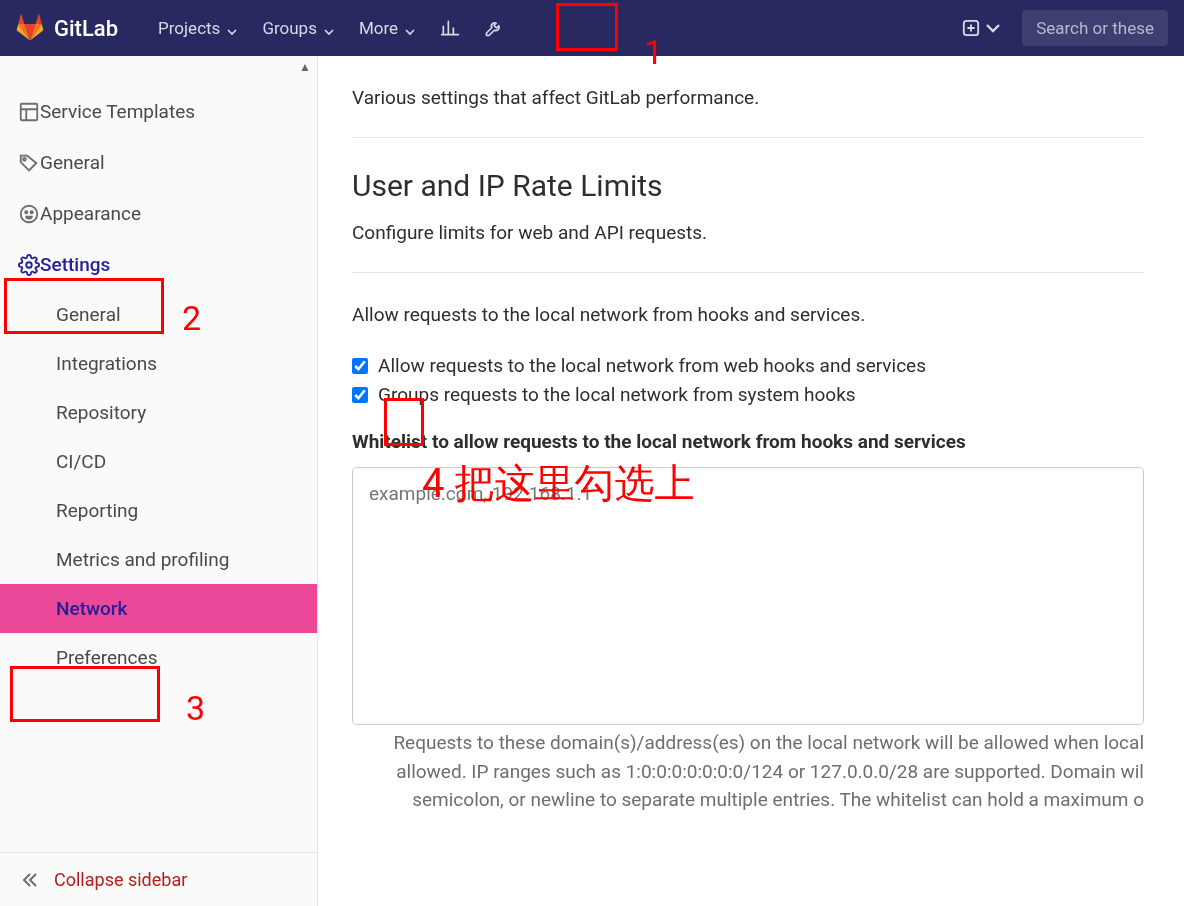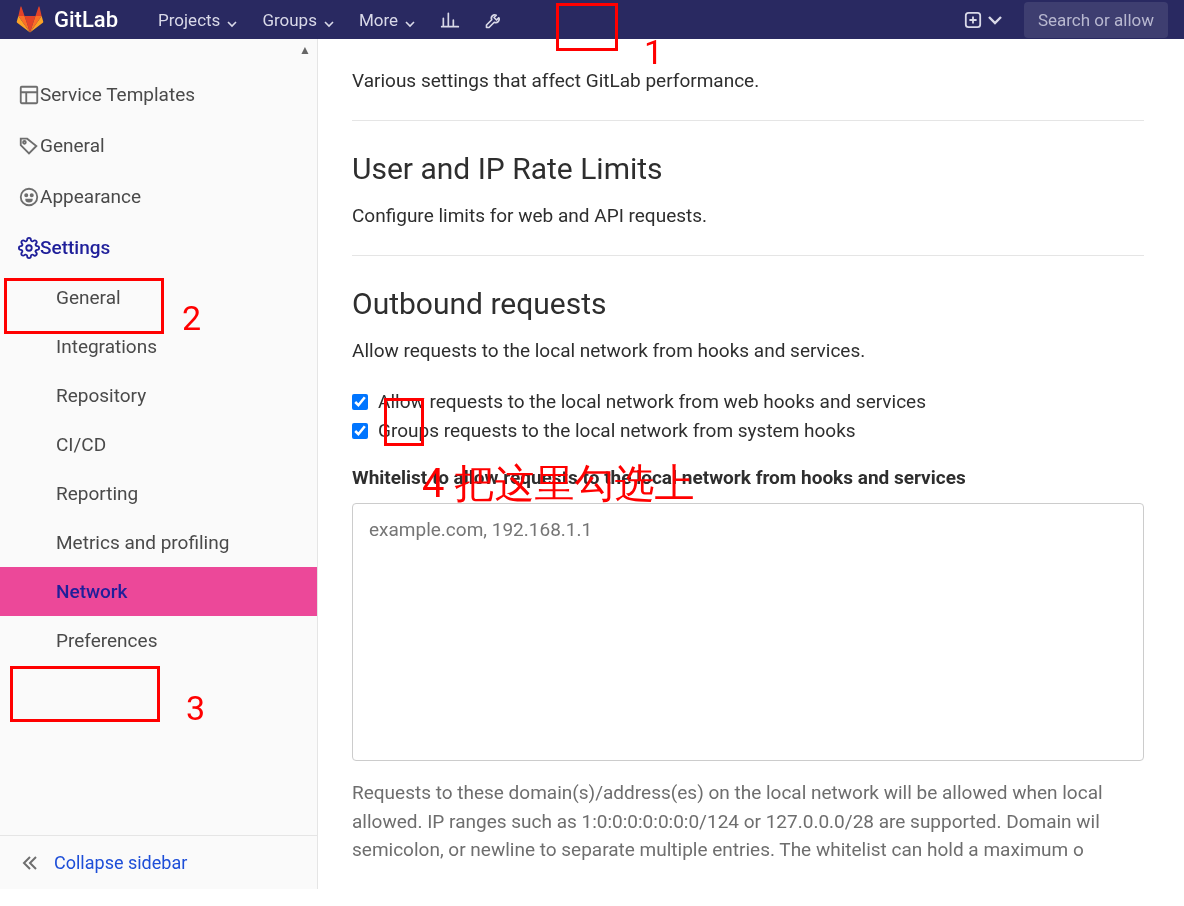--- a/index.html
+++ b/index.html
@@ -4,21 +4,21 @@
   <style>
     * { margin: 0; padding: 0; box-sizing: border-box; }
     body {
       font-family: -apple-system, BlinkMacSystemFont, "Segoe UI", Roboto, sans-serif;
       background: #fff;
       color: #2e2e2e;
       overflow: hidden;
     }
     .navbar {
       background: #292961;
-      height: 39px;
+      height: 56px;
       display: flex;
       align-items: center;
       padding: 0 16px;
       color: #fff;
       position: relative;
       z-index: 100;
     }
     .brand {
       display: flex;
       align-items: center;
@@ -120,21 +120,21 @@
       color: #1f1f9a;
       font-weight: 500;
     }
     .collapse-bar {
       border-top: 1px solid #e5e5e5;
       padding: 16px 20px;
       display: flex;
       align-items: center;
       gap: 14px;
       font-size: 18px;
-      color: #1d4ed8;
+      color: #b91c1c;
       cursor: pointer;
     }
     .main {
       flex: 1;
       padding: 30px 40px 0 34px;
       overflow: hidden;
     }
     .section-desc {
       font-size: 19px;
       color: #2e2e2e;
@@ -170,22 +170,22 @@
       border-radius: 4px;
       padding: 14px 16px;
       font-size: 19px;
       color: #888;
       resize: none;
       font-family: inherit;
     }
     .help-text {
       font-size: 19px;
       color: #6e6e6e;
-      margin-top: 14px;
       line-height: 1.5;
+      text-align: right;
     }
     
     .anno {
       position: absolute;
       border: 3px solid #ff0000;
       pointer-events: none;
       z-index: 200;
     }
     .anno-text {
       position: absolute;
@@ -245,21 +245,21 @@
   <div class="nav-spacer"></div>
   <div class="plus-btn">
     <svg viewBox="0 0 20 20">
         <rect x="2" y="2" width="16" height="16" rx="3" fill="none" stroke="currentColor" stroke-width="2"></rect>
         <path d="M10 6v8M6 10h8" stroke="currentColor" stroke-width="2"></path>
       </svg>
     <svg class="chevron-down" width="12" height="12" viewBox="0 0 12 12">
         <path d="M2 4l4 4 4-4" stroke="currentColor" stroke-width="1.6" fill="none"></path>
       </svg>
   </div>
-  <div class="search-box">Search or allow</div>
+  <div class="search-box">Search or these</div>
 </div>
 
 <div class="layout">
   <aside class="sidebar">
     <div class="sidebar-scroll">
       <div class="scroll-arrow">▲</div>
       <div class="sidebar-items">
 
         <div class="sb-item">
           <svg viewBox="0 0 24 24" fill="none" stroke="#6e6e6e" stroke-width="2">
@@ -331,21 +331,20 @@
   </aside>
 
   <main class="main">
     <p class="section-desc">Various settings that affect GitLab performance.</p>
     <hr class="section-divider">
 
     <h2 class="section-title">User and IP Rate Limits</h2>
     <p class="section-desc">Configure limits for web and API requests.</p>
     <hr class="section-divider">
 
-    <h2 class="section-title">Outbound requests</h2>
     <p class="section-desc">Allow requests to the local network from hooks and services.</p>
 
     <label class="checkbox-row">
       <input type="checkbox" checked="" style="">
       <span>Allow requests to the local network from web hooks and services</span>
     </label>
     <label class="checkbox-row">
       <input type="checkbox" checked="" style="">
       <span>Groups requests to the local network from system hooks</span>
     </label>

